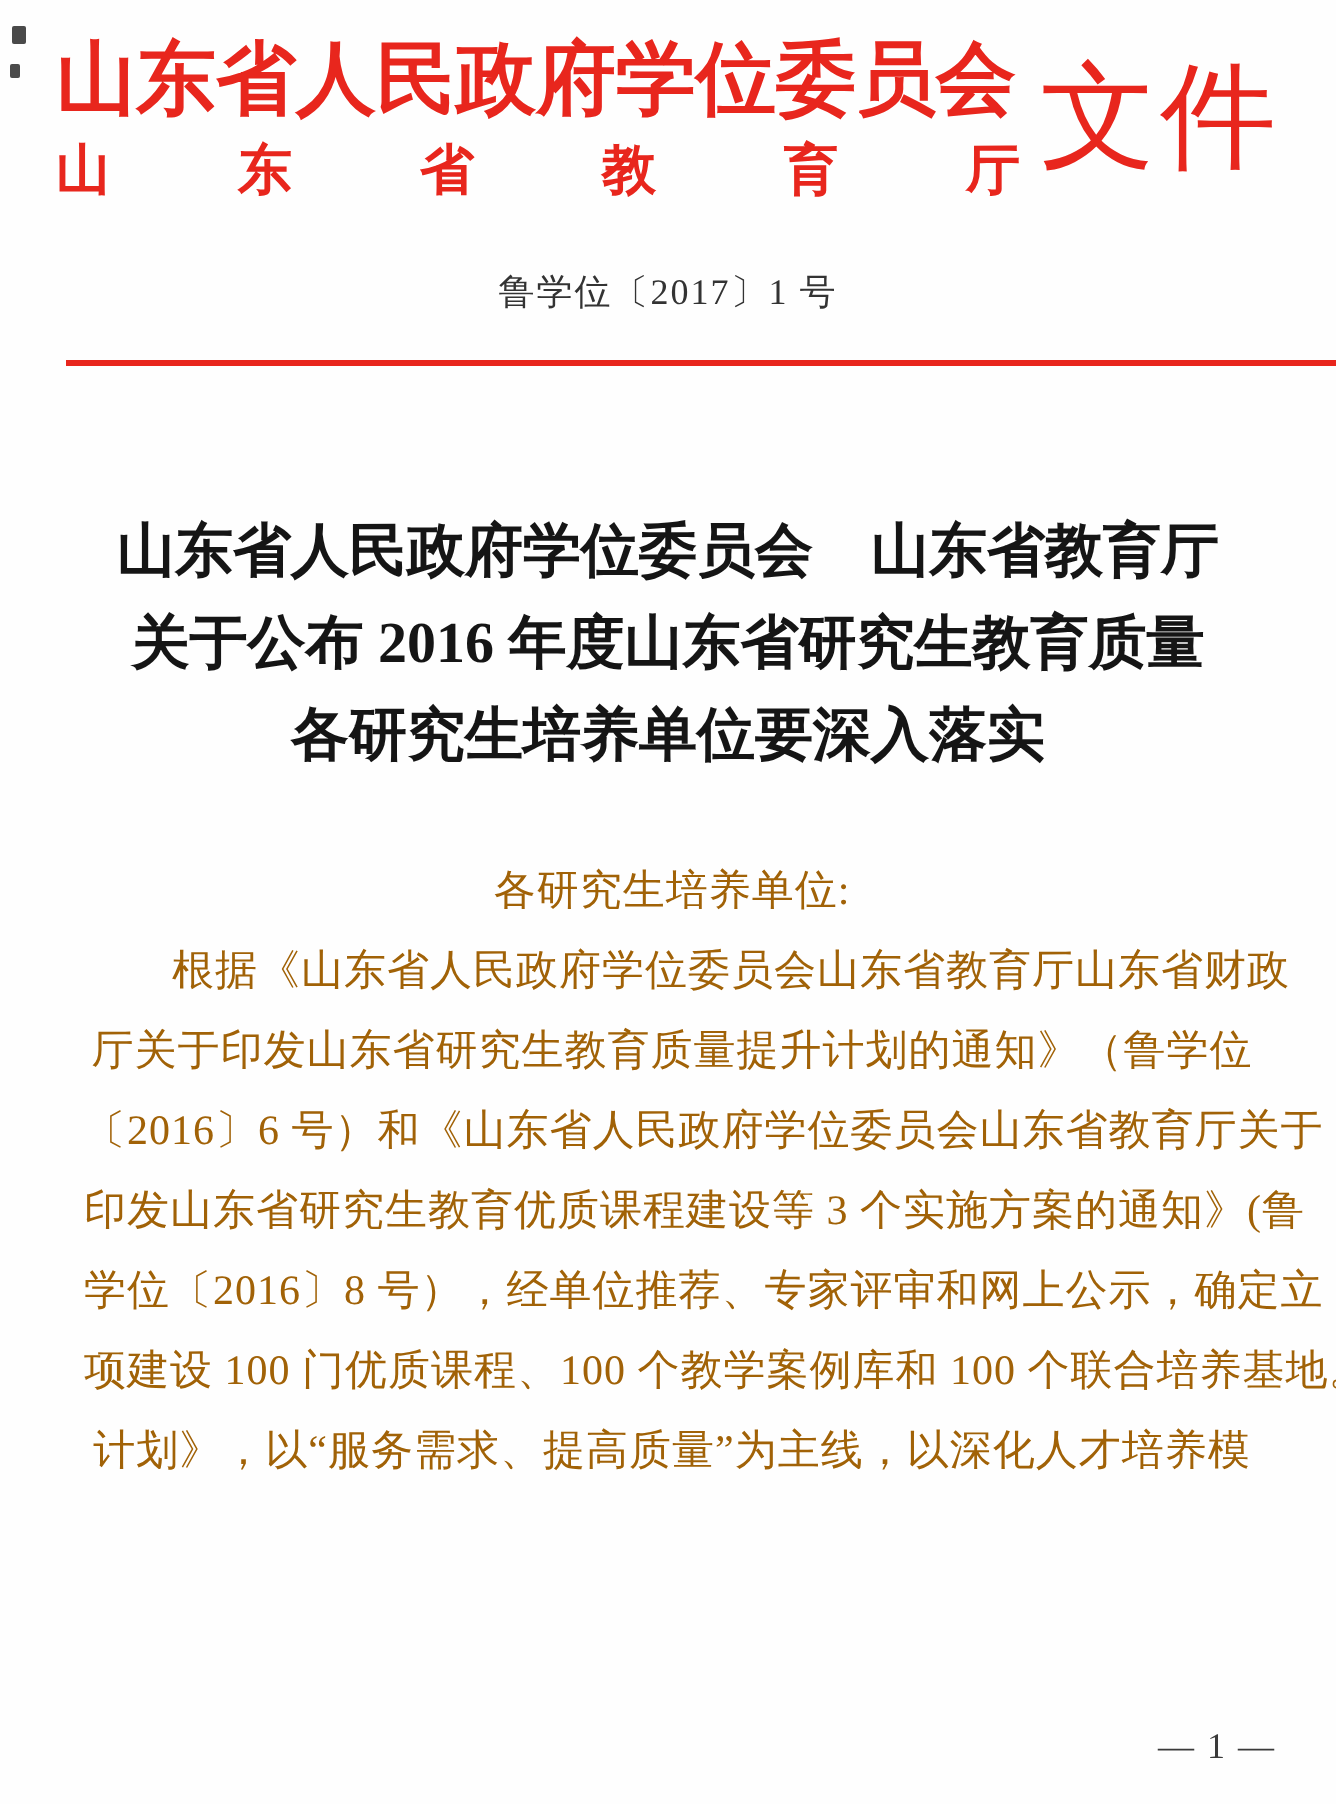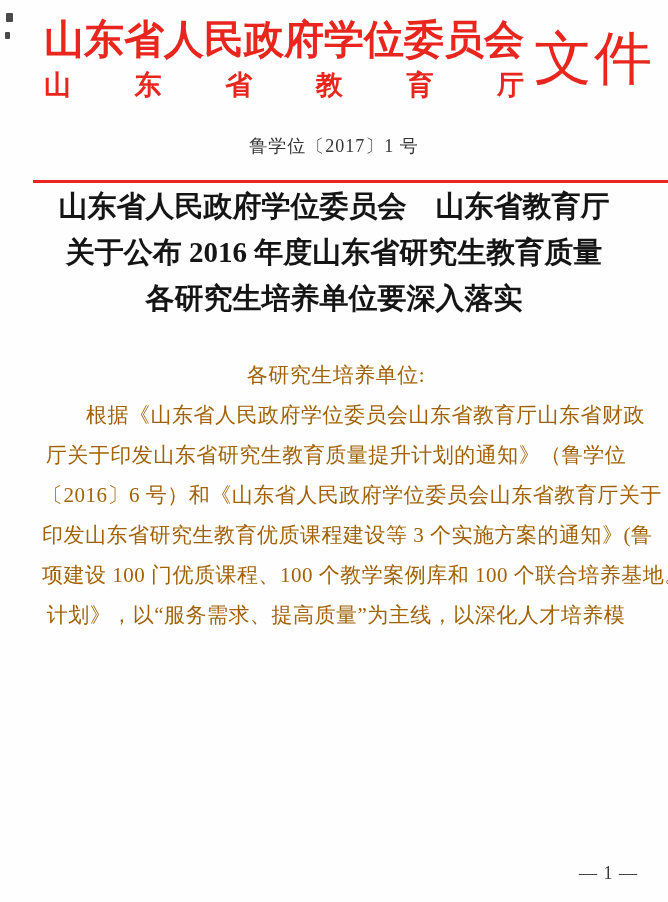--- a/index.html
+++ b/index.html
@@ -9,21 +9,21 @@
     height: 902px;
     margin: 0 auto;
     background: #fefefe;
     overflow: hidden;
     font-family: "Liberation Serif", "DejaVu Serif", serif;
   }
   
   .header {
     display: flex;
     align-items: center;
-    padding: 16px 16px 0 44px;
+    padding: 16px 16px 0 28px;
   }
   .agency-col {
     width: 482px;
     color: var(--red);
     font-weight: bold;
   }
   .agency-line1 {
     font-size: 40px;
     line-height: 1.18;
     white-space: nowrap;
@@ -51,20 +51,21 @@
     color: #333;
     letter-spacing: 1px;
   }
   .red-line {
     height: 3px;
     background: var(--red);
     margin: 22px 0 0 33px;
   }
   
   .title {
+    margin-top: 70px;
     text-align: center;
     font-size: 29px;
     line-height: 46px;
     font-weight: bold;
     color: #151515;
   }
   
   .body-text {
     margin: 34px 38px 0 42px;
     font-size: 21px;
@@ -118,19 +119,20 @@
     <div>关于公布 2016 年度山东省研究生教育质量</div>
     <div>各研究生培养单位要深入落实</div>
   </div>
 
   <div class="body-text">
     <div class="body-line">各研究生培养单位:</div>
     <div class="body-line indent">根据《山东省人民政府学位委员会山东省教育厅山东省财政</div>
     <div class="body-line">厅关于印发山东省研究生教育质量提升计划的通知》（鲁学位</div>
     <div class="body-line">〔2016〕6 号）和《山东省人民政府学位委员会山东省教育厅关于</div>
     <div class="body-line">印发山东省研究生教育优质课程建设等 3 个实施方案的通知》(鲁</div>
+    <div class="body-line">学位〔2016〕8 号），经单位推荐、专家评审和网上公示，确定立</div>
     <div class="body-line">项建设 100 门优质课程、100 个教学案例库和 100 个联合培养基地。</div>
     <div class="body-line">计划》，以“服务需求、提高质量”为主线，以深化人才培养模</div>
   </div>
 
   <div class="page-number">— 1 —</div>
 
 </div>
 
 </body></html>

